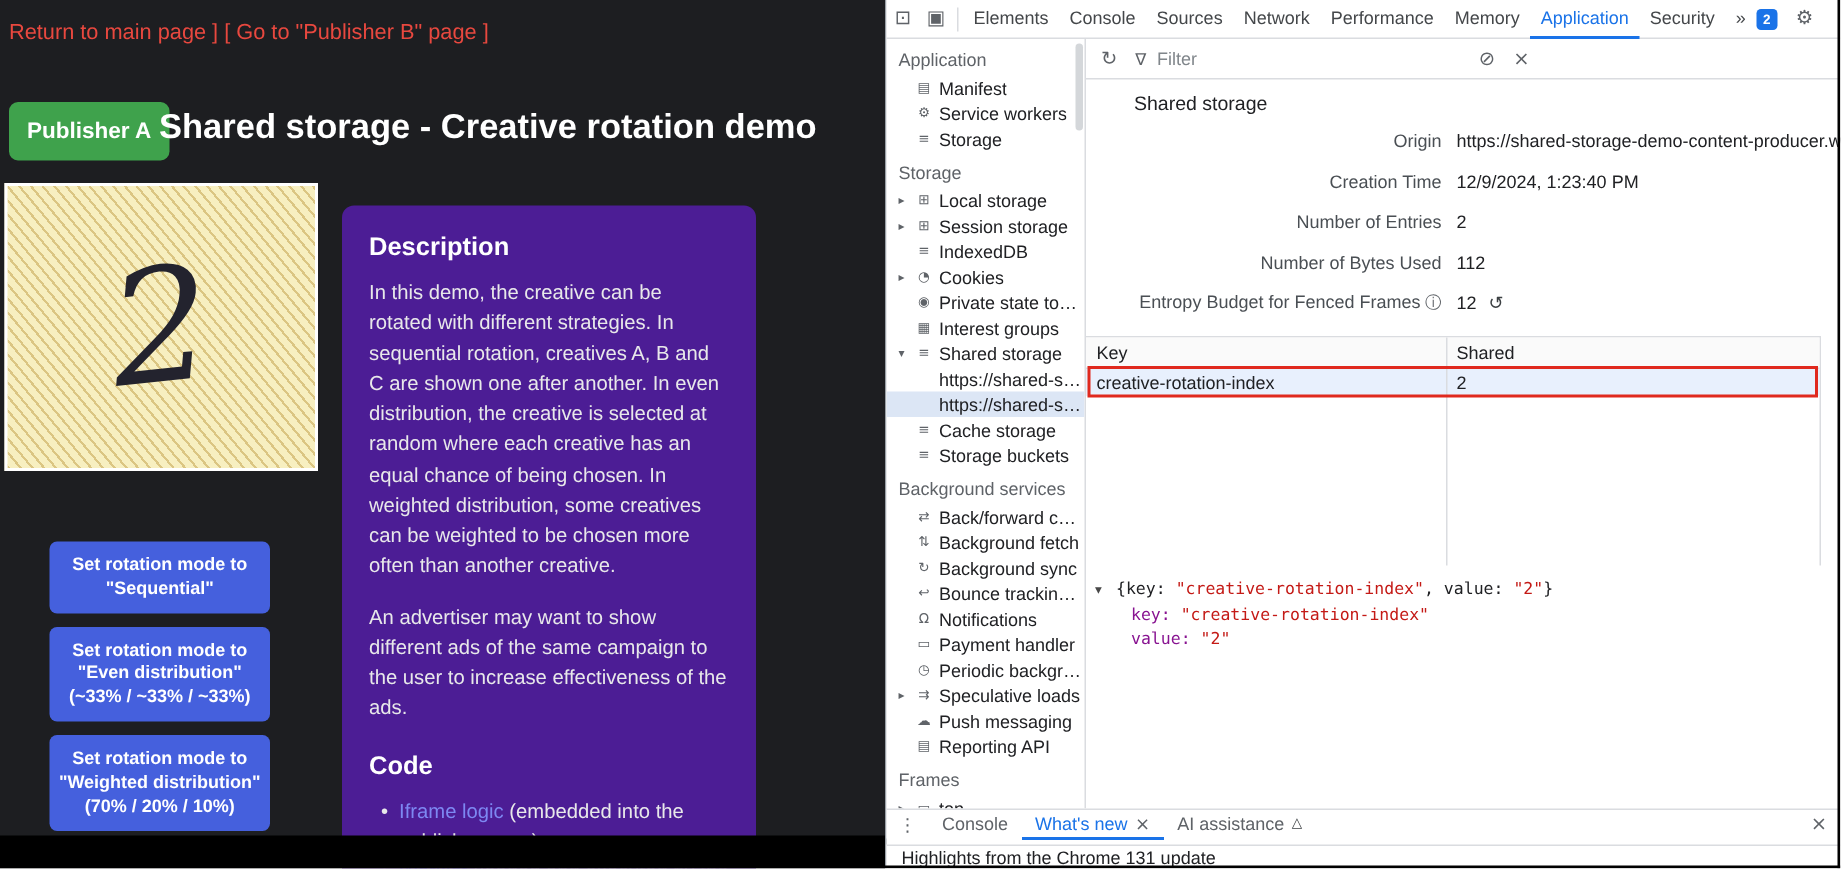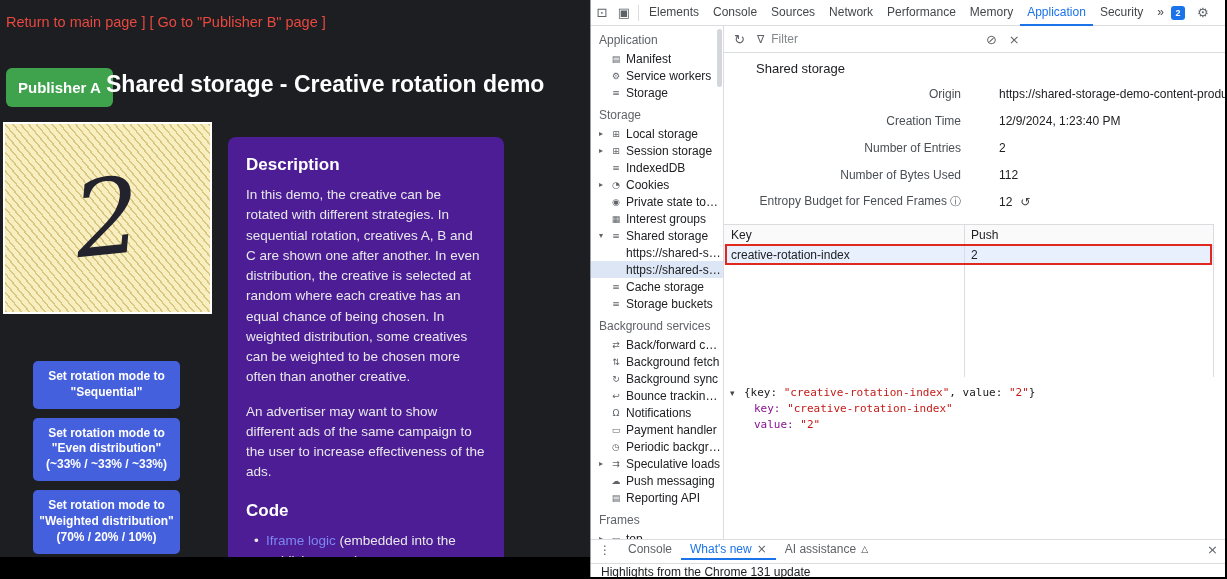--- a/index.html
+++ b/index.html
@@ -59,21 +59,21 @@
   .dt-toolbar { height:27px; border-bottom:1px solid #dadce0; display:flex; align-items:center; padding:0 10px; }
   .tb-ico { color:#5f6368; font-size:13px; cursor:pointer; }
   .tb-filter { display:flex; align-items:center; gap:7px; width:215px; margin-left:12px; }
   .funnel { color:#5f6368; font-size:11px; }
   .tb-filter input { border:none; outline:none; font-size:12px; color:#202124; width:180px; background:transparent; font-family:inherit; }
   .tb-filter input::placeholder { color:#80868b; }
   .tb-block { margin-left:14px; }
   .tb-x { margin-left:12px; }
   .panel-title { padding:8px 0 4px 32px; font-size:13px; color:#202124; }
   .meta { }
-  .meta-row { display:flex; height:27px; align-items:center;gap:28px; }
+  .meta-row { display:flex; height:27px; align-items:center; }
   .meta-label { width:237px; text-align:right; color:#4a4f54; flex:none; white-space:nowrap; }
   .meta-value { margin-left:10px; color:#202124; white-space:nowrap; }
   .info-ico { color:#5f6368; font-size:11px; margin-left:3px; cursor:pointer; }
   .reset-ico { color:#3c4043; font-size:12px; margin-left:8px; cursor:pointer; }
 
   .sst-table { position:absolute; left:0; top:198px; width:calc(100% - 13px); height:189px; border-top:1px solid #dadce0; border-bottom:1px solid #dadce0; border-right:1px solid #dadce0; background:#fff; }
   .col-divider { position:absolute; left:240px; top:0; bottom:0; width:1px; background:#dadce0; }
   .sst-head { display:flex; height:21px; line-height:20px; border-bottom:1px solid #dadce0; background:#fafafa; }
   .sst-head .hk { width:240px; padding-left:7px; }
   .sst-head .hv { flex:1; padding-left:7px; }
@@ -328,21 +328,21 @@
           </div>
           <div class="meta-row">
             <span class="meta-label"><span>Entropy Budget for Fenced Frames</span><span class="info-ico g">ⓘ</span></span>
             <span class="meta-value"><span>12</span><span class="reset-ico g">↺</span></span>
           </div>
         </div>
 
         <div class="sst-table">
           <div class="sst-head">
             <span class="hk">Key</span>
-            <span class="hv">Push</span>
+            <span class="hv">Shared</span>
           </div>
           <div class="sst-row selected">
             <span class="k">creative-rotation-index</span>
             <span class="v">2</span>
           </div>
           <div class="col-divider"></div>
           <div class="row-red"></div>
         </div>
 
         <div class="preview">

